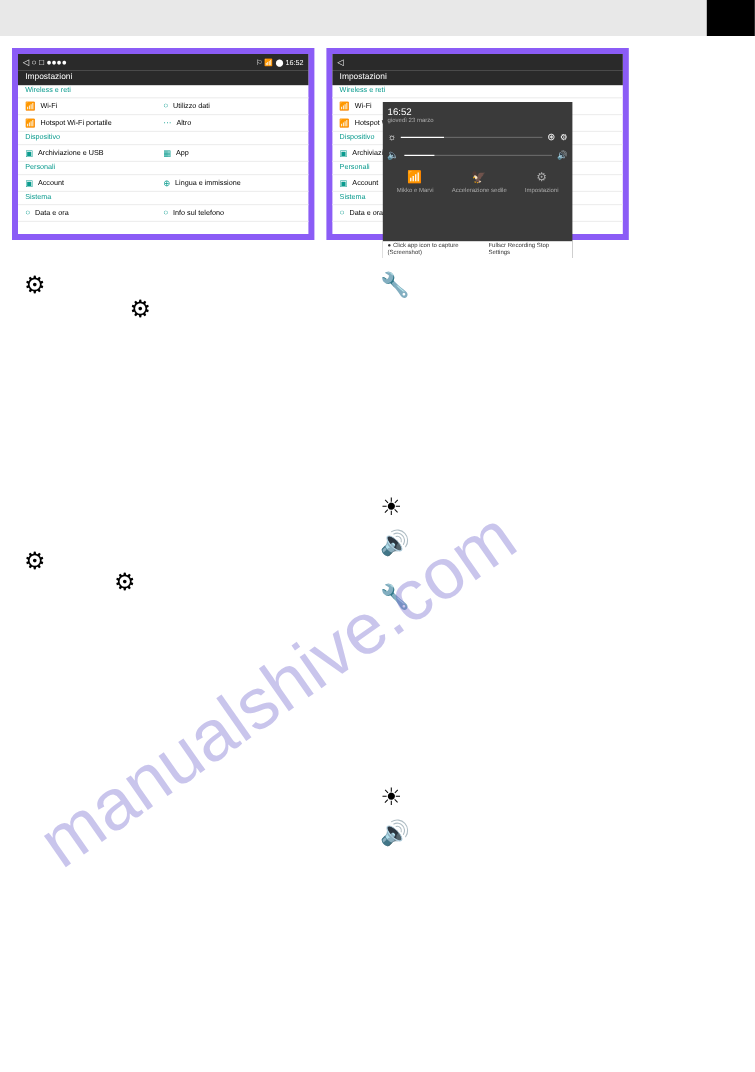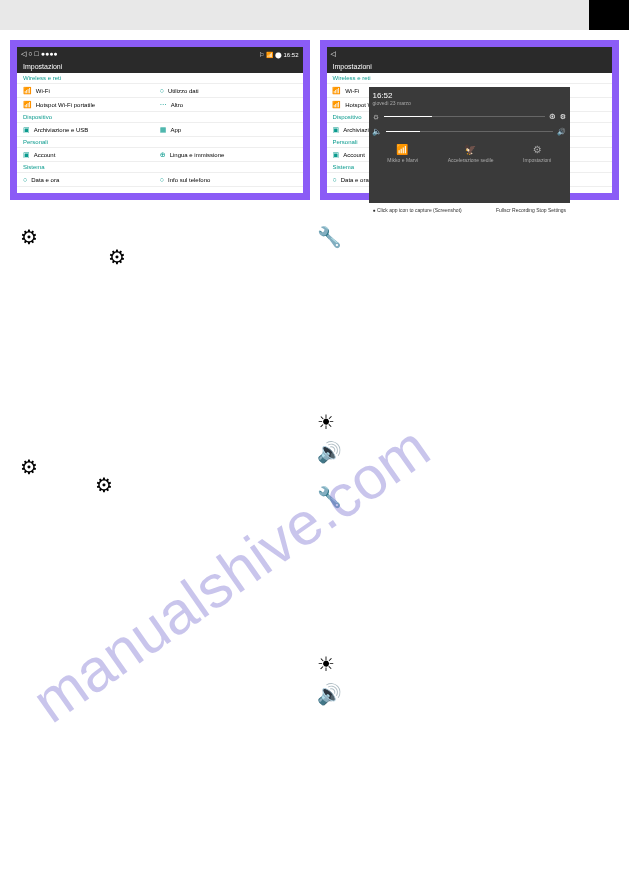--- a/index.html
+++ b/index.html
@@ -1,20 +1,20 @@
 <!DOCTYPE html>
 <html><head>
 <meta charset="utf-8">
 <style>
 *{margin:0;padding:0;box-sizing:border-box}
 body{width:629px;height:893px;background:#fff;font-family:Arial,sans-serif;position:relative;overflow:hidden}
 .topbar{height:30px;background:#e8e8e8;position:relative}
 .blackbox{position:absolute;top:0;right:0;width:40px;height:30px;background:#000}
 .shots{display:flex;gap:0;padding:0 10px;margin-top:10px}
-.shot{width:300px;height:160px;background:#fff;border:7px solid #8b5cf6;position:relative;font-size:6px}
+.shot{width:252px;height:160px;background:#fff;border:5px solid #8b5cf6;position:relative;font-size:6px}
 .statusbar{height:14px;background:#2a2a2a;color:#fff;display:flex;align-items:center;justify-content:space-between;padding:0 4px}
 .navicons{display:flex;gap:6px;font-size:7px}
 .settings-header{height:12px;background:#2a2a2a;color:#fff;font-size:7px;padding:2px 6px}
 .section-label{color:#0a9b8e;font-size:6px;padding:2px 6px;border-bottom:1px solid #eee}
 .row{display:flex;padding:2px 6px;border-bottom:1px solid #eee;height:14px;align-items:center}
 .row-left{flex:1;display:flex;align-items:center;gap:4px}
 .row-right{flex:1;display:flex;align-items:center;gap:4px}
 .icn{color:#0a9b8e;font-size:7px}
 .panel{position:absolute;top:14px;left:42px;right:42px;height:130px;background:#3a3a3a;color:#fff;padding:4px}
 .panel-time{font-size:8px}

